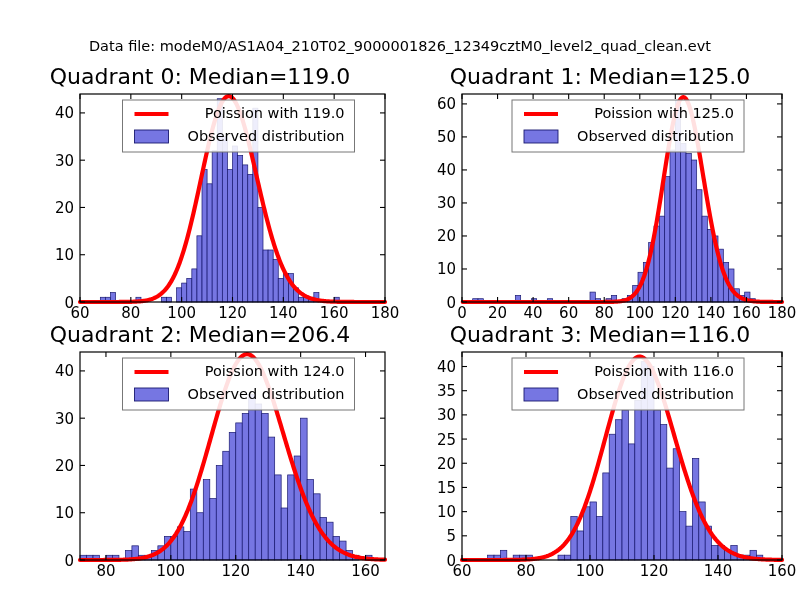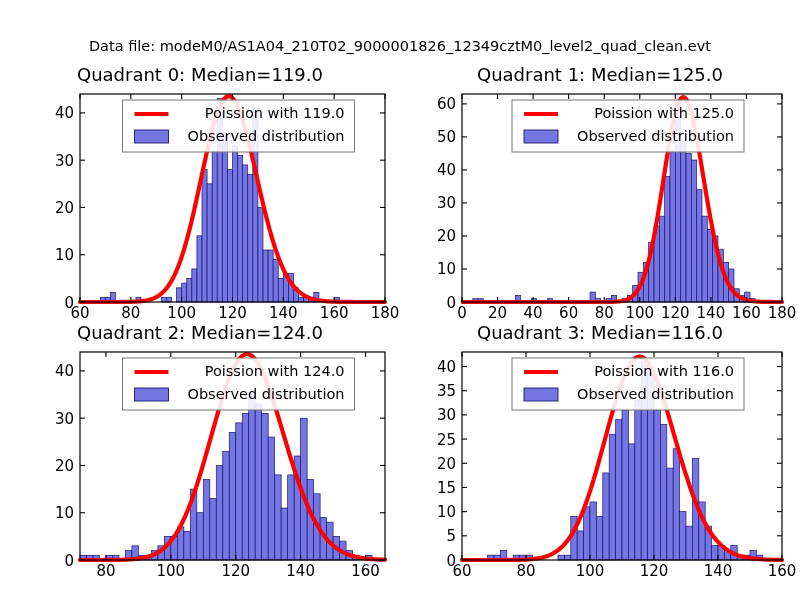--- a/index.html
+++ b/index.html
@@ -17,21 +17,21 @@
     text-align:center;
     font-size:14.5px;color:#000;
     letter-spacing:0px;
     white-space:nowrap;
   }
 
   .panel{position:absolute;}
   .panel-title{
     position:absolute;left:0;width:100%;
     text-align:center;
-    font-size:18px;color:#000;
+    font-size:22px;color:#000;
     white-space:nowrap;
   }
 
   svg{display:block;}
   .frame{fill:none;stroke:#000000;stroke-width:1.2;}
   .tick{stroke:#000000;stroke-width:1.1;}
   .ticklabel{font-family:"DejaVu Sans",sans-serif;font-size:15px;fill:#000;}
   .ticklabel.x{text-anchor:middle;dominant-baseline:hanging;}
   .ticklabel.y{text-anchor:end;dominant-baseline:middle;}
   .bar{fill:#6A6AE0;fill-opacity:0.92;stroke:#191970;stroke-width:0.7;}
@@ -232,21 +232,21 @@
           <rect x="112" y="36" width="232" height="52" rx="0" class="legend-box"></rect>
           <line x1="124" y1="50" x2="158" y2="50" class="legend-line"></line>
           <text x="334" y="50" class="legend-text">Poission with 125.0</text>
           <rect x="124" y="66" width="34" height="13" class="legend-patch"></rect>
           <text x="334" y="73" class="legend-text">Observed distribution</text>
         </g>
       </svg>
   </div>
 
   <div class="panel" id="panel-2" style="left: 0px; top: 288px; width: 400px; height: 265px;">
-    <div class="panel-title" style="top: 0px;">Quadrant 2: Median=124.0</div>
+    <div class="panel-title" style="top: 0px;">Quadrant 2: Median=206.4</div>
     <svg id="svg-2" width="400" height="265" viewBox="0 0 400 265">
         <g>
           <rect x="80" y="233.27272727272728" width="6.489361702127667" height="4.7272727272727195" class="bar"></rect>
           <rect x="86.48936170212767" y="233.27272727272728" width="6.489361702127653" height="4.7272727272727195" class="bar"></rect>
           <rect x="92.97872340425532" y="233.27272727272728" width="6.489361702127653" height="4.7272727272727195" class="bar"></rect>
           <rect x="105.95744680851064" y="233.27272727272728" width="6.489361702127667" height="4.7272727272727195" class="bar"></rect>
           <rect x="112.4468085106383" y="233.27272727272728" width="6.489361702127638" height="4.7272727272727195" class="bar"></rect>
           <rect x="125.42553191489361" y="228.54545454545453" width="6.489361702127667" height="9.454545454545467" class="bar"></rect>
           <rect x="131.91489361702128" y="223.8181818181818" width="6.489361702127667" height="14.181818181818187" class="bar"></rect>
           <rect x="138.40425531914894" y="233.27272727272728" width="6.489361702127667" height="4.7272727272727195" class="bar"></rect>

